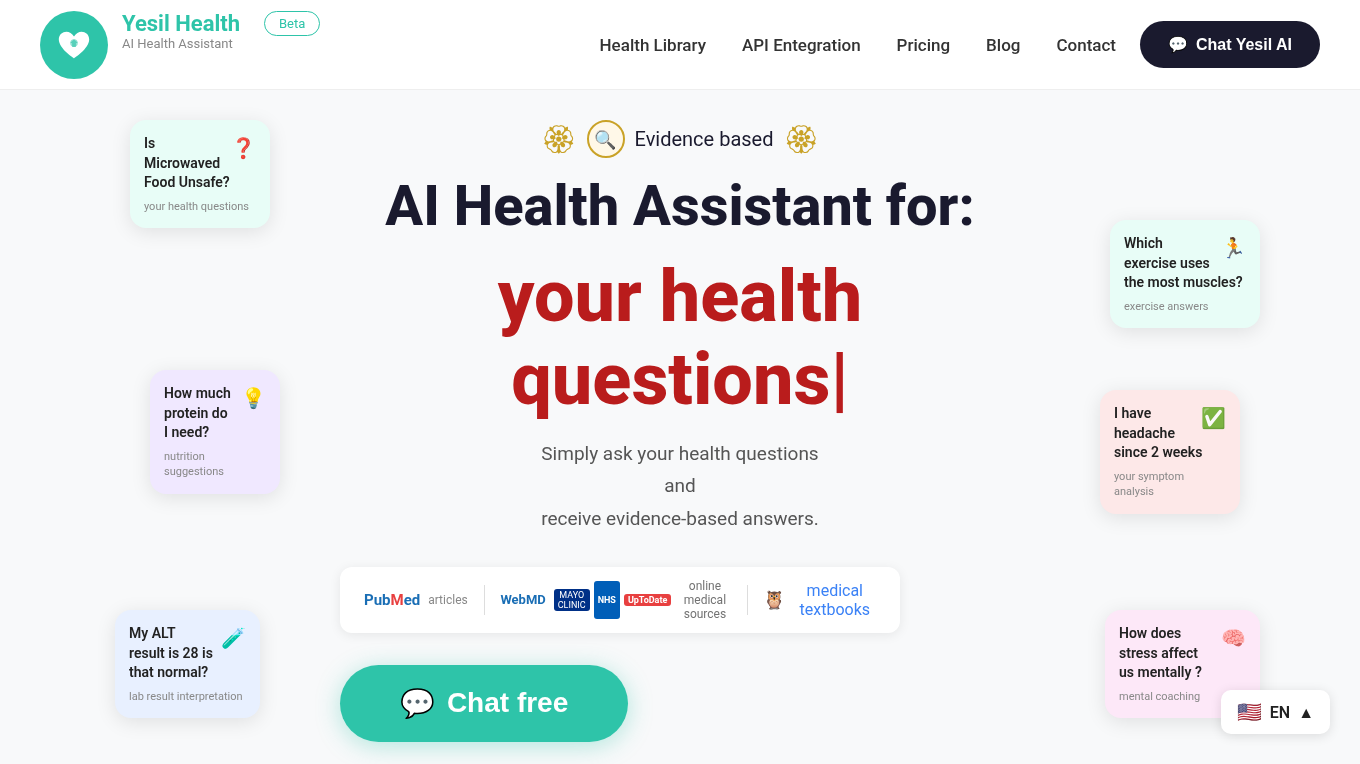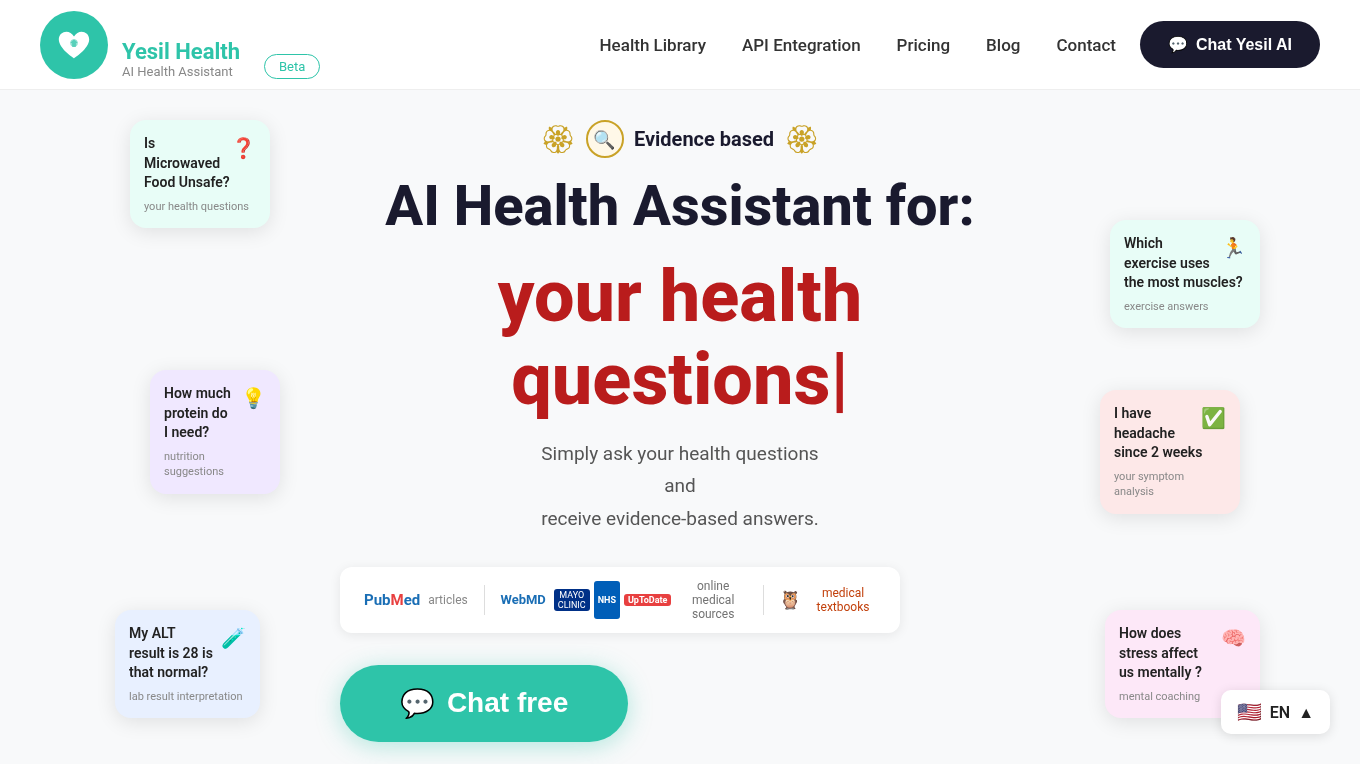--- a/index.html
+++ b/index.html
@@ -18,21 +18,21 @@
       display: flex;
       align-items: center;
       padding: 0 40px;
       height: 90px;
       border-bottom: 1px solid #eee;
       position: relative;
       z-index: 10;
     }
     .logo-area {
       display: flex;
-      align-items: flex-end;
+      align-items: flex-start;
       gap: 14px;
       flex-shrink: 0;
     }
     .logo-icon {
       width: 68px;
       height: 68px;
       background: #2ec4a9;
       border-radius: 50%;
       display: flex;
       align-items: center;
@@ -188,21 +188,21 @@
       background: #fff8e8;
       border-radius: 50%;
       display: flex;
       align-items: center;
       justify-content: center;
       font-size: 18px;
       border: 2px solid #c9a227;
     }
     .evidence-text {
       font-size: 20px;
-      font-weight: 700;
+      font-weight: 400;
       color: #1a1a2e;
     }
 
     .hero-title {
       font-size: 56px;
       font-weight: 800;
       color: #1a1a2e;
       line-height: 1.15;
       margin-bottom: 18px;
     }
@@ -395,21 +395,21 @@
         <div class="source-logos">
           <span class="mayo-badge">MAYO CLINIC</span>
           <span class="nhs-badge">NHS</span>
           <span class="uptodate-badge">UpToDate</span>
         </div>
         <span style="font-size:12px;color:#737373;">online medical sources</span>
       </div>
       <div class="sources-divider"></div>
       <div class="sources-section">
         <span class="blue-owl">🦉</span>
-        <span style="font-size:12px;color:#c2410c;">medical textbooks</span>
+        <span style="font-size:16px;color:#3b82f6;">medical textbooks</span>
       </div>
     </div>
 
     <button class="chat-free-btn">
       <span>💬</span>
       <span>Chat free</span>
     </button>
 
   </div>
 </section>

